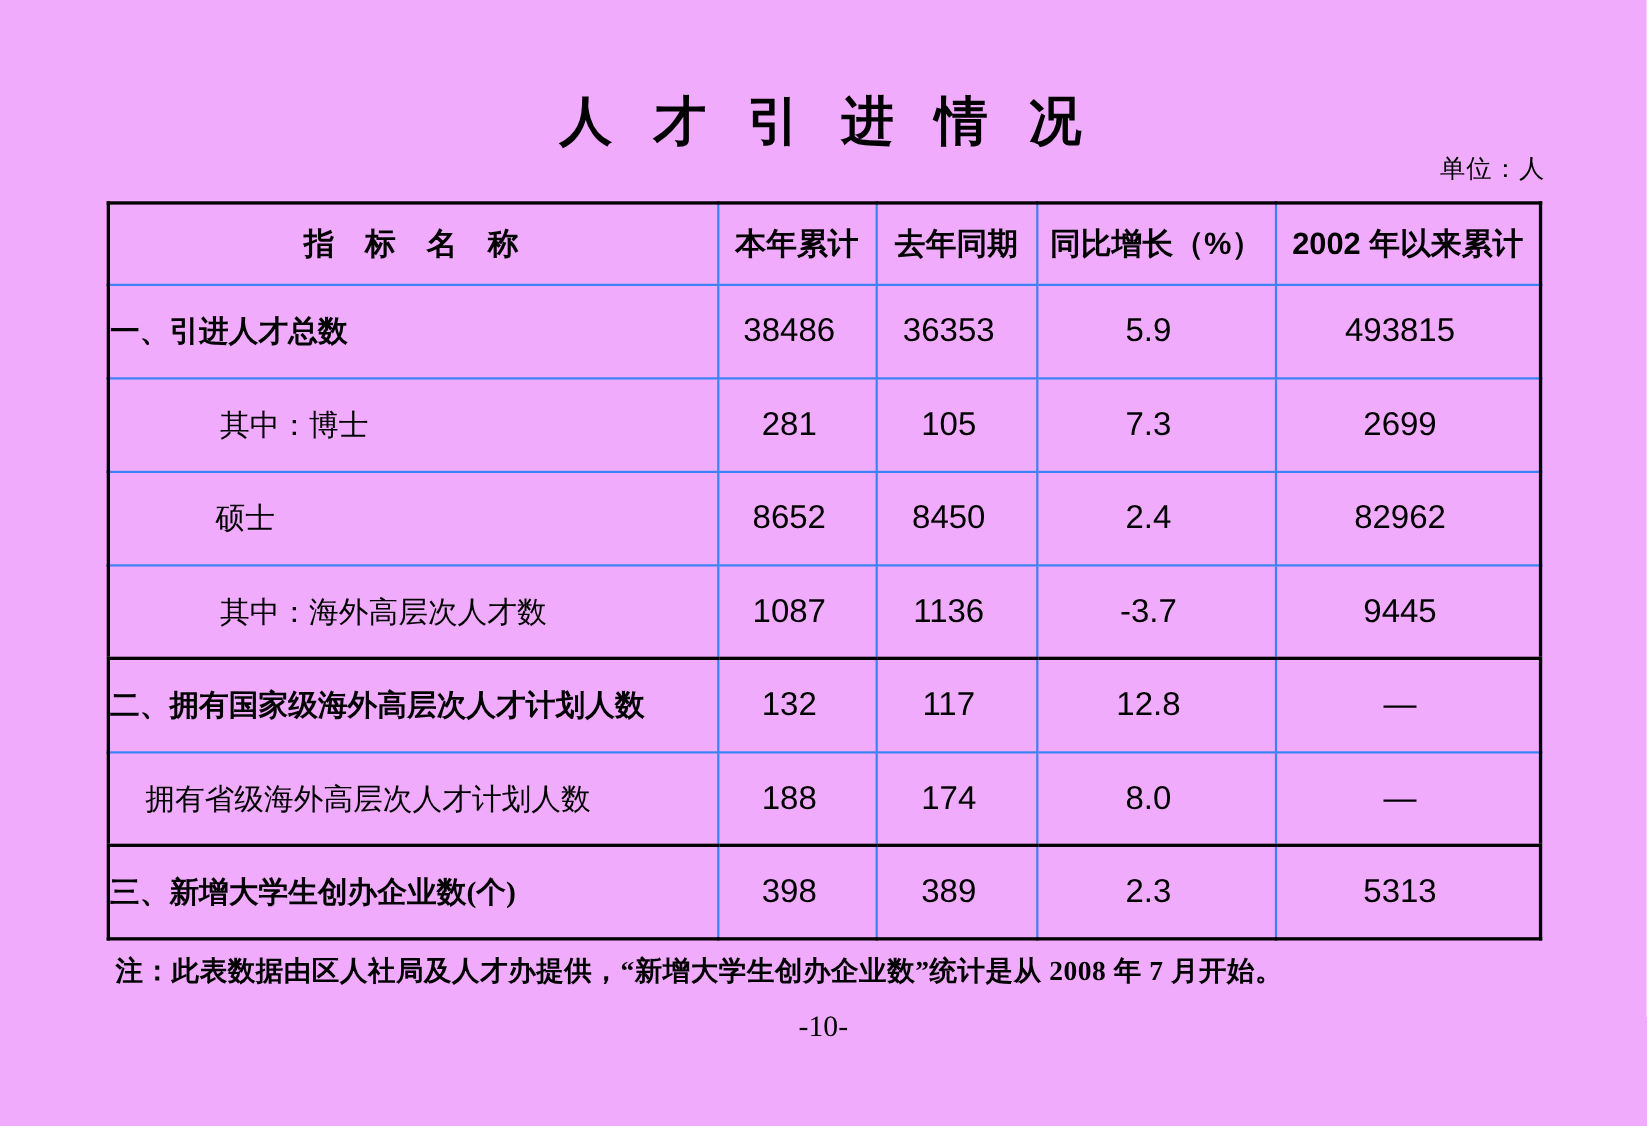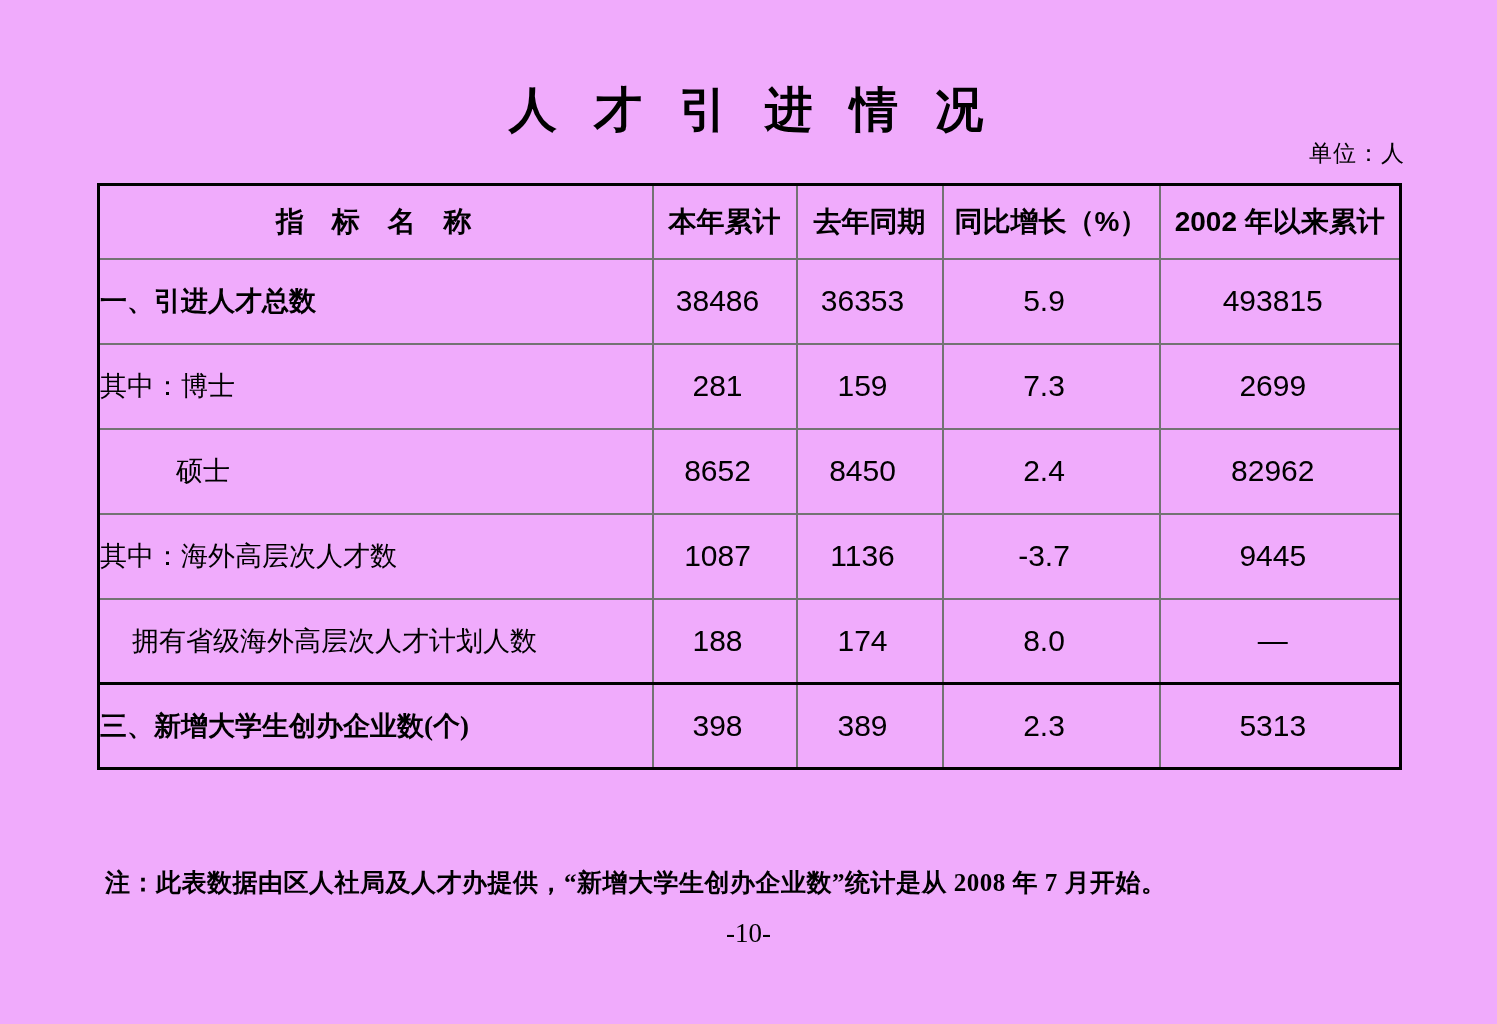--- a/index.html
+++ b/index.html
@@ -36,21 +36,21 @@
   table.stat-table{
     position:absolute;
     top:183px;
     left:97px;
     width:1302px;
     border-collapse:collapse;
     table-layout:fixed;
     border:3.5px solid #000;
   }
   .stat-table th,.stat-table td{
-    border:2px solid #737373;
+    border:2px solid #3b82f6;
     padding:0;
     overflow:hidden;
   }
   .stat-table thead tr{height:74px;}
   .stat-table tbody tr{height:85px;}
   .stat-table th{
     font-family:"Liberation Sans", sans-serif;
     font-size:28px;
     font-weight:bold;
     text-align:center;
@@ -69,22 +69,22 @@
   td.num-cell{
     font-family:"Liberation Sans", sans-serif;
     font-size:30px;
     text-align:center;
     vertical-align:middle;
     padding-right:14px;
   }
   tr.row-bold td.label-cell{font-weight:bold;}
   tr.section-top td{border-top:3px solid #000;}
   .pad-main td.label-cell, tr.row-bold td.label-cell{}
-  tr.pad-sub td.label-cell{}
-  tr.pad-sub2 td.label-cell{padding-left:76px;}
+  tr.pad-sub td.label-cell{padding-left:100px;}
+  tr.pad-sub2 td.label-cell{padding-left:96px;}
   tr.pad-mid td.label-cell{padding-left:32px;}
   .footnote{
     position:absolute;
     top:866px;
     left:105px;
     font-family:"Liberation Serif", serif;
     font-size:25px;
     font-weight:bold;
     letter-spacing:0.5px;
   }
@@ -128,37 +128,44 @@
       <tr class="row-bold pad-main">
         <td class="label-cell">一、引进人才总数</td>
         <td class="num-cell">38486</td>
         <td class="num-cell">36353</td>
         <td class="num-cell">5.9</td>
         <td class="num-cell">493815</td>
       </tr>
       <tr class="pad-sub">
         <td class="label-cell">其中：博士</td>
         <td class="num-cell">281</td>
-        <td class="num-cell">159</td>
+        <td class="num-cell">105</td>
         <td class="num-cell">7.3</td>
         <td class="num-cell">2699</td>
       </tr>
       <tr class="pad-sub2">
         <td class="label-cell">硕士</td>
         <td class="num-cell">8652</td>
         <td class="num-cell">8450</td>
         <td class="num-cell">2.4</td>
         <td class="num-cell">82962</td>
       </tr>
       <tr class="pad-sub">
         <td class="label-cell">其中：海外高层次人才数</td>
         <td class="num-cell">1087</td>
         <td class="num-cell">1136</td>
         <td class="num-cell">-3.7</td>
         <td class="num-cell">9445</td>
+      </tr>
+      <tr class="row-bold section-top pad-main">
+        <td class="label-cell">二、拥有国家级海外高层次人才计划人数</td>
+        <td class="num-cell">132</td>
+        <td class="num-cell">117</td>
+        <td class="num-cell">12.8</td>
+        <td class="num-cell">—</td>
       </tr>
       <tr class="pad-mid">
         <td class="label-cell">拥有省级海外高层次人才计划人数</td>
         <td class="num-cell">188</td>
         <td class="num-cell">174</td>
         <td class="num-cell">8.0</td>
         <td class="num-cell">—</td>
       </tr>
       <tr class="row-bold section-top pad-main">
         <td class="label-cell">三、新增大学生创办企业数(个)</td>

